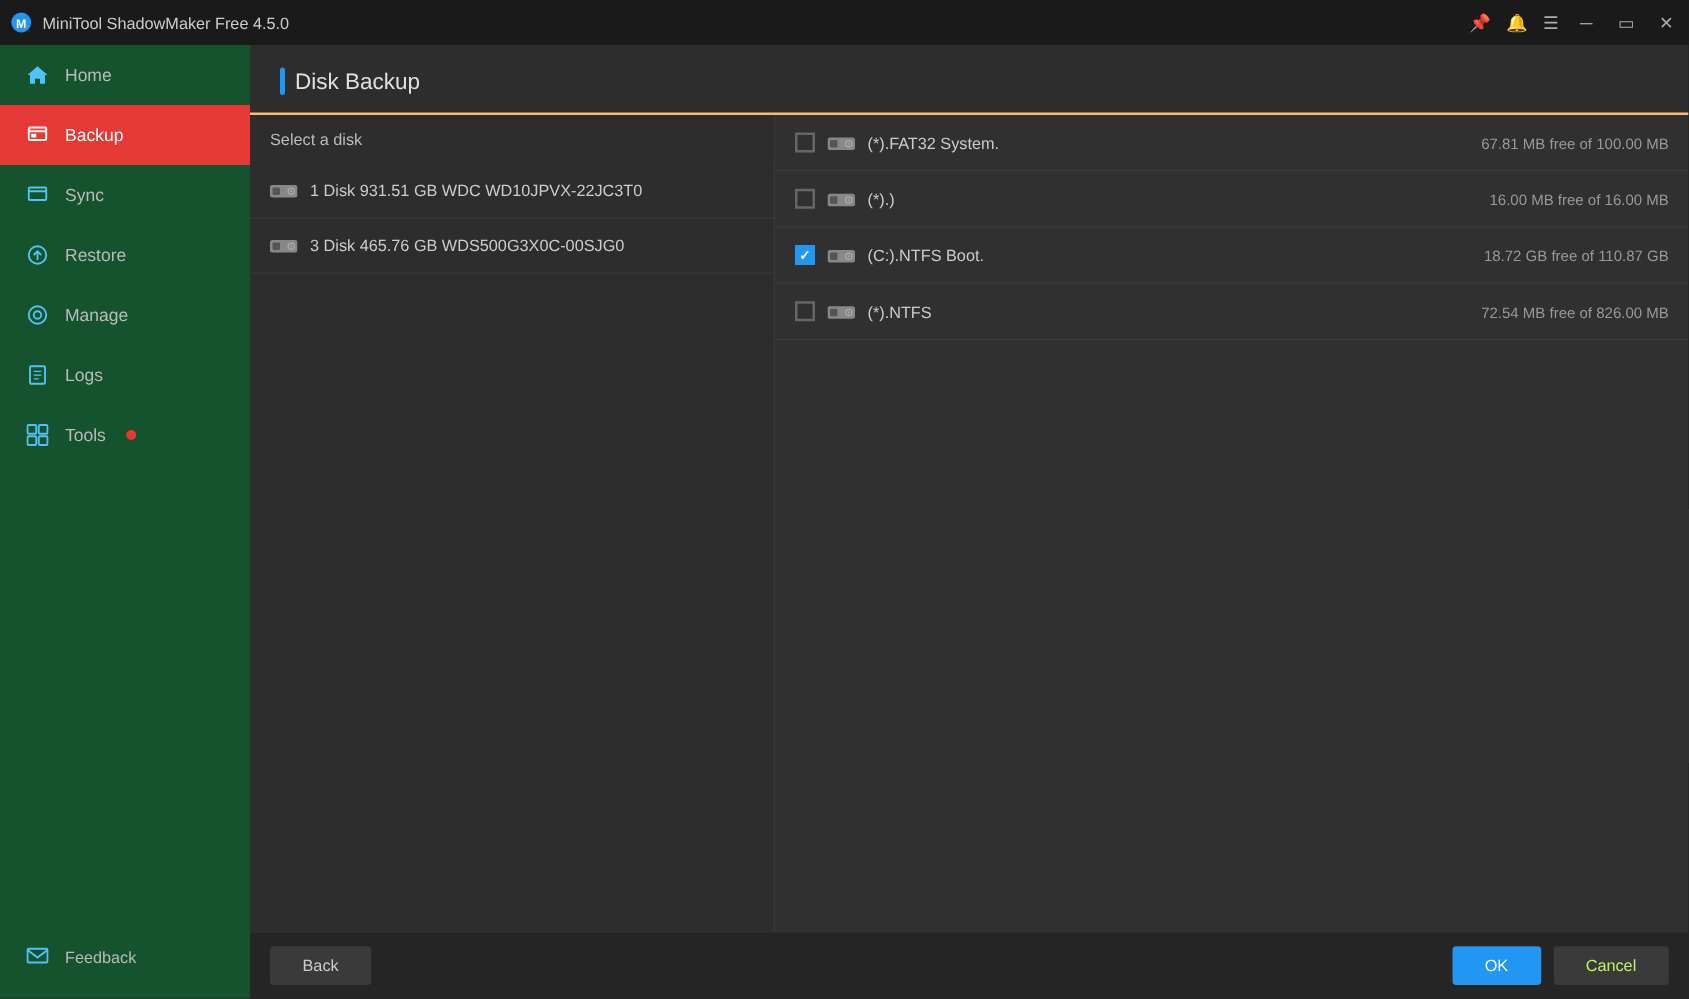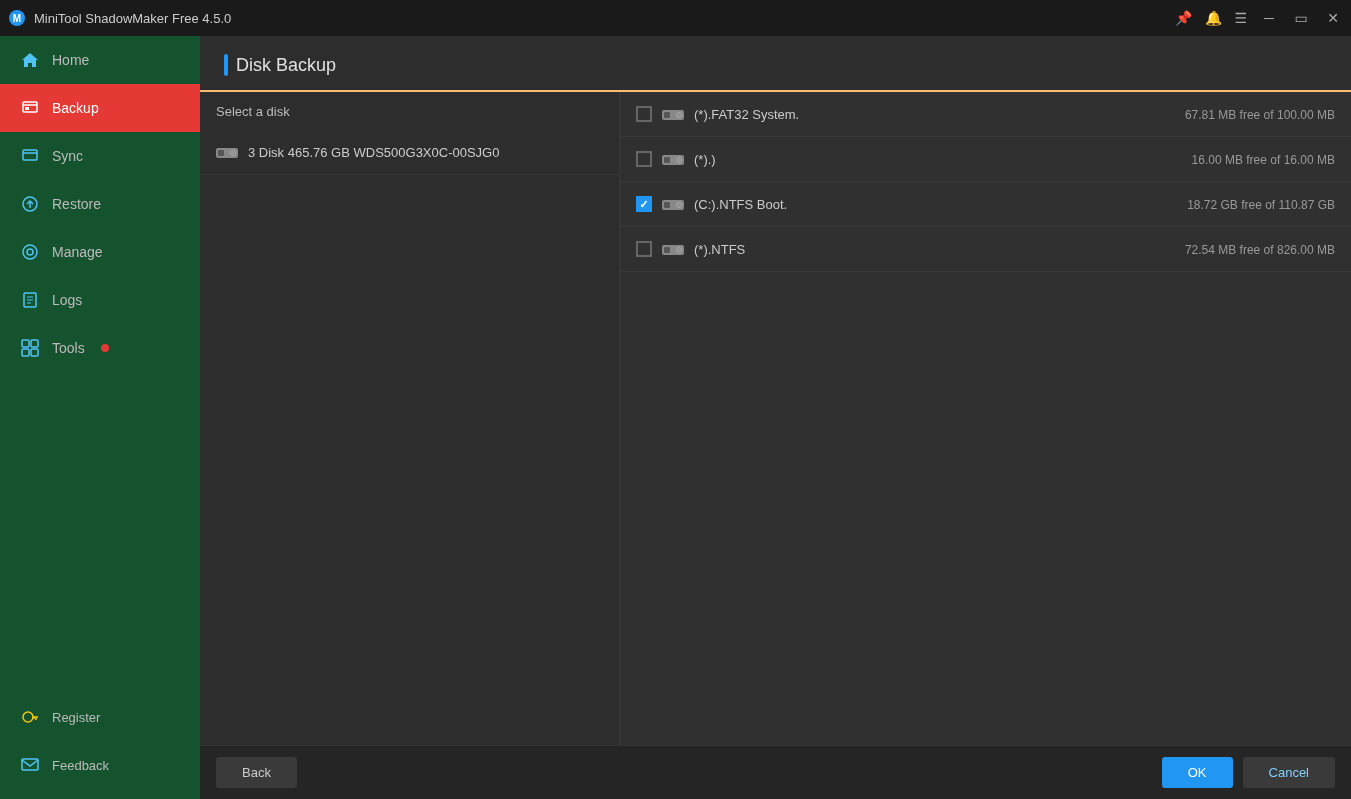--- a/index.html
+++ b/index.html
@@ -281,21 +281,21 @@
     .btn-back {
       background: #3a3a3a;
       color: #ccc;
     }
     .btn-ok {
       background: #2196f3;
       color: #fff;
     }
     .btn-cancel {
       background: #3a3a3a;
-      color: #7dd3fc;
+      color: #bef264;
     }
 
     
     svg { display: block; }
 
     
     ::-webkit-scrollbar { width: 6px; }
     ::-webkit-scrollbar-track { background: #2a2a2a; }
     ::-webkit-scrollbar-thumb { background: #555; border-radius: 3px; }
   </style>
@@ -405,31 +405,20 @@
           </svg>
         </div>
         <span>Tools</span>
         <span style="width:8px;height:8px;background:#e53935;border-radius:50%;display:inline-block;margin-left:4px;"></span>
       </div>
 
     </div>
 
     <div class="sidebar-bottom">
 
-      <div class="sidebar-item">
-        <div class="sidebar-item-icon">
-          <svg width="18" height="18" viewBox="0 0 18 18">
-            <circle cx="7" cy="9" r="5" fill="none" stroke="#f5c518" stroke-width="1.5"></circle>
-            <line x1="11" y1="9" x2="17" y2="9" stroke="#f5c518" stroke-width="1.5"></line>
-            <line x1="15" y1="9" x2="15" y2="12" stroke="#f5c518" stroke-width="1.5"></line>
-            <line x1="13" y1="9" x2="13" y2="11" stroke="#f5c518" stroke-width="1.5"></line>
-          </svg>
-        </div>
-        <span>Register</span>
-      </div>
 
       <div class="sidebar-item">
         <div class="sidebar-item-icon">
           <svg width="18" height="18" viewBox="0 0 18 18">
             <rect x="1" y="3" width="16" height="11" rx="1" fill="none" stroke="#4fc3f7" stroke-width="1.5"></rect>
             <polyline points="1,4 9,10 17,4" fill="none" stroke="#4fc3f7" stroke-width="1.5"></polyline>
           </svg>
         </div>
         <span>Feedback</span>
       </div>
@@ -445,20 +434,31 @@
       </div>
     </div>
 
     <div class="disk-backup-body">
       <div class="disk-panels">
 
         <div class="disk-list-panel">
           <div class="panel-header">Select a disk</div>
           <div class="disk-list">
 
+            <div class="disk-item">
+              <div class="disk-icon">
+                <svg width="22" height="14" viewBox="0 0 22 14">
+                  <rect x="0" y="2" width="22" height="10" rx="2" fill="#888"></rect>
+                  <rect x="2" y="4" width="6" height="6" rx="1" fill="#555"></rect>
+                  <circle cx="17" cy="7" r="2.5" fill="none" stroke="#aaa" stroke-width="1"></circle>
+                  <circle cx="17" cy="7" r="0.8" fill="#aaa"></circle>
+                </svg>
+              </div>
+              <span>1 Disk 931.51 GB WDC WD10JPVX-22JC3T0</span>
+            </div>
 
 
             <div class="disk-item">
               <div class="disk-icon">
                 <svg width="22" height="14" viewBox="0 0 22 14">
                   <rect x="0" y="2" width="22" height="10" rx="2" fill="#888"></rect>
                   <rect x="2" y="4" width="6" height="6" rx="1" fill="#555"></rect>
                   <circle cx="17" cy="7" r="2.5" fill="none" stroke="#aaa" stroke-width="1"></circle>
                   <circle cx="17" cy="7" r="0.8" fill="#aaa"></circle>
                 </svg>

